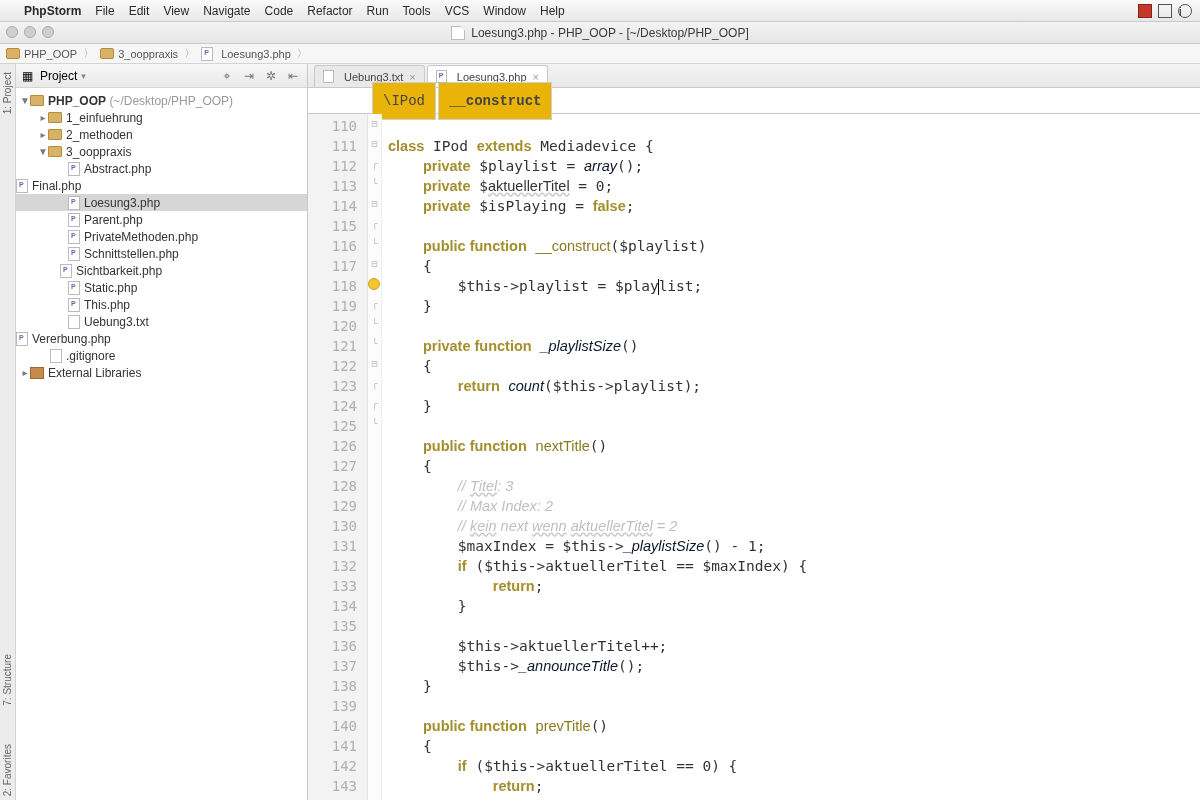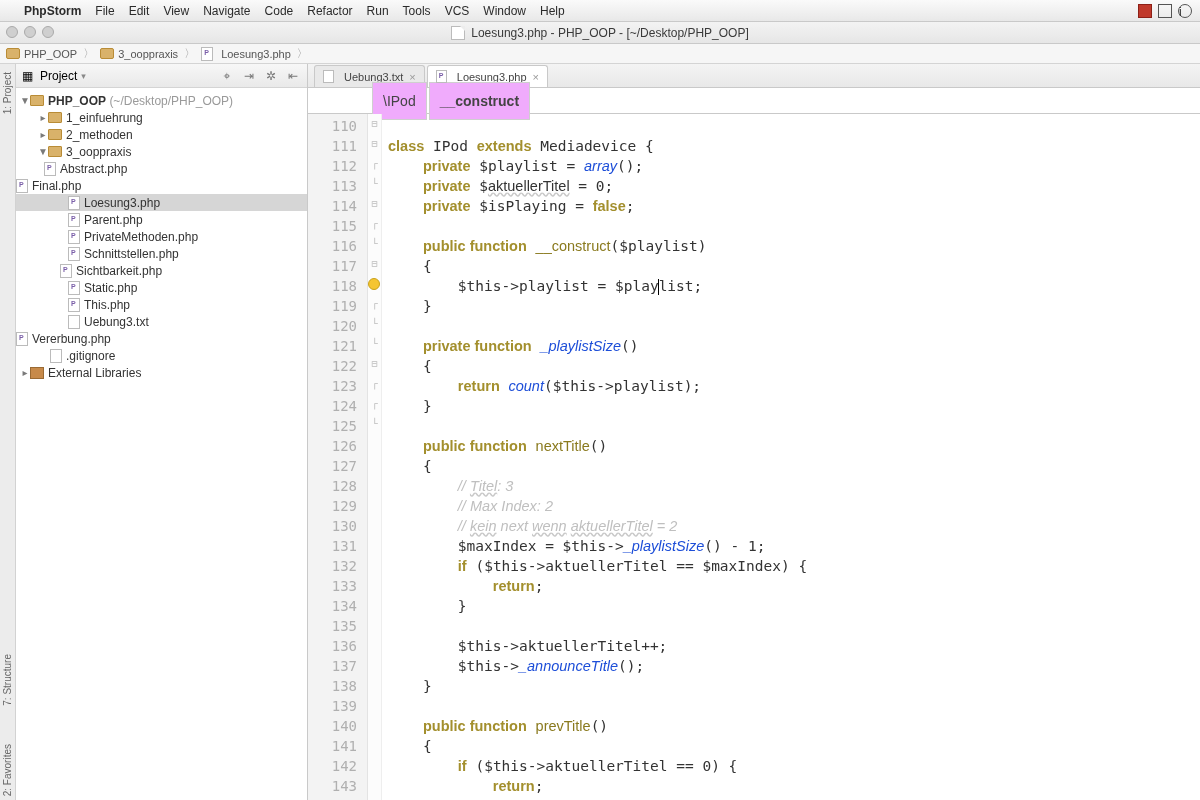--- a/index.html
+++ b/index.html
@@ -49,28 +49,28 @@
 .ic-php::after{content:"P"; position:absolute; font-size:7px; color:#7a5ea8; left:2px; top:1px; font-weight:bold;}
 .muted { color:#9a9a9a; }
 
 
 .editor { flex:1; display:flex; flex-direction:column; background:#fff; min-width:0;}
 .editor .tabstrip { height:24px; background:linear-gradient(#f4f4f4,#e8e8e8); border-bottom:1px solid #c9c9c9; display:flex; align-items:flex-end; padding-left:6px;}
 .etab { height:22px; display:flex; align-items:center; gap:6px; padding:0 8px; border:1px solid #c9c9c9; border-bottom:none; background:#e9e9e9; margin-right:2px; font-size:11px; color:#444; border-radius:3px 3px 0 0;}
 .etab.active { background:#fff; }
 .etab .x { color:#999; font-size:11px;}
 .breadcrumb2 { height:26px; border-bottom:1px solid #c9c9c9; display:flex; align-items:center; padding-left:64px; gap:2px;}
-.bc-cell{ border:1px solid #cfcfcf; padding:10px 10px; font-family:Liberation Sans, sans-serif; font-size:14px; background:#f0abfc; color:#444;}
+.bc-cell{ border:1px solid #cfcfcf; padding:10px 10px; font-family:Liberation Mono, monospace; font-size:14px; background:#eab308; color:#444;}
 .codewrap { flex:1; display:flex; overflow:hidden; }
 .gutter { width:60px; background:#f3f3f3; border-right:1px solid #e3e3e3; text-align:right; padding:2px 10px 2px 0; font-family:Menlo,Consolas,monospace; font-size:14px; color:#b0b0b0; line-height:20px; user-select:none;}
 .foldcol { width:14px; background:#fcfcfc; border-right:1px solid #eee; font-family:Menlo,monospace; font-size:10px; color:#bdbdbd; line-height:20px; text-align:center;}
 .code { flex:1; padding:2px 0 2px 6px; font-family:Menlo,Consolas,monospace; font-size:14.5px; line-height:20px; white-space:pre; color:#333; position:relative; overflow:hidden;}
 .kw{color:#a38f2d; font-weight:bold;}
 .fn{color:#8a7a1e;}
-.mtd{color:#1d4ed8; font-style:italic;}
+.mtd{color:#0f172a; font-style:italic;}
 .cmt{color:#bfbfbf; font-style:italic;}
 .uline{ text-decoration: underline wavy #c9c9c9; text-decoration-skip-ink:none;}
 .bulb{ position:absolute; left:-2px; width:12px; height:12px; background:#f5c531; border-radius:50%; border:1px solid #caa21a;}
 .caret{ display:inline-block; width:1px; height:16px; background:#000; vertical-align:middle; margin-left:-1px;}
 </style>
 </head>
 <body>
 
 <div class="menubar">
   <span class="apple"></span>
@@ -153,21 +153,21 @@
           <span class="tw">▸</span>
           <span class="ic-folder"></span>
           <span>2_methoden</span>
         </div>
       <div class="tree-row" style="padding-left:22px">
           <span class="tw">▼</span>
           <span class="ic-folder"></span>
           <span>3_ooppraxis</span>
         </div>
 
-      <div class="tree-row" style="padding-left:28px">
+      <div class="tree-row" style="padding-left:52px">
           <span class="ic-file ic-php"></span>
           <span>Abstract.php</span>
         </div>
       <div class="tree-row" style="">
           <span class="ic-file ic-php"></span>
           <span>Final.php</span>
         </div>
       <div class="tree-row selected" style="padding-left:52px">
           <span class="ic-file ic-php"></span>
           <span>Loesung3.php</span>

